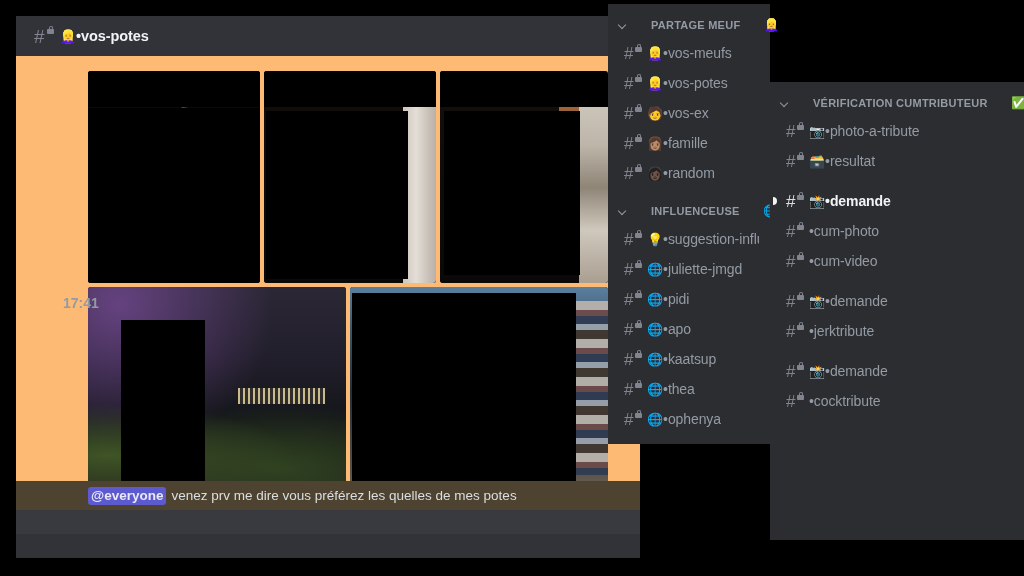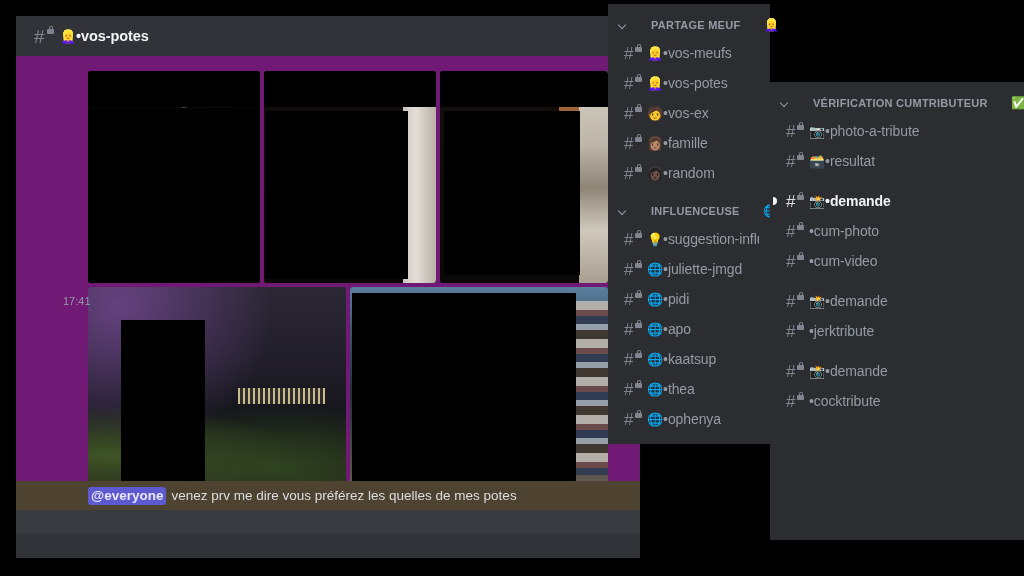--- a/index.html
+++ b/index.html
@@ -57,21 +57,21 @@
     font-size:14.5px; font-weight:700; color:#f2f3f5;
     letter-spacing:-0.1px;
     display:flex; align-items:center; gap:0px;
   }
   .emoji { font-size:13px; line-height:1; }
   .emoji.sm { font-size:12px; }
 
   .chat-body {
     position:absolute; left:0; top:40px;
     width:624px; height:478px;
-    background:#701a75;
+    background:#fdba74;
     overflow:hidden;
   }
 
   
   .att-row1 {
     position:absolute; left:72px; top:15px;
     width:520px; height:212px;
     display:flex; gap:4px;
   }
   .att { position:relative; overflow:hidden; border-radius:3px; background:#1c1d21; }
@@ -165,21 +165,21 @@
     border-radius:3px; padding:1px 3px 2px 3px;
     font-size:13.5px; font-weight:600;
   }
   .msg-text { font-size:13.5px; color:#dbdee1; margin-left:5px; }
   .chat-footer {
     position:absolute; left:0; bottom:0;
     width:624px; height:24px; background:#383a40;
   }
   .timestamp {
     position:absolute; left:47px; top:279px;
-    font-size:11px; color:#949ba4; font-weight:400;
+    font-size:14px; color:#949ba4; font-weight:700;
   }
 
   
   .panel {
     position:absolute;
     background:#2b2d31;
   }
   .panel-mid { left:608px; top:4px; width:162px; height:440px; padding-top:8px; }
 
   

